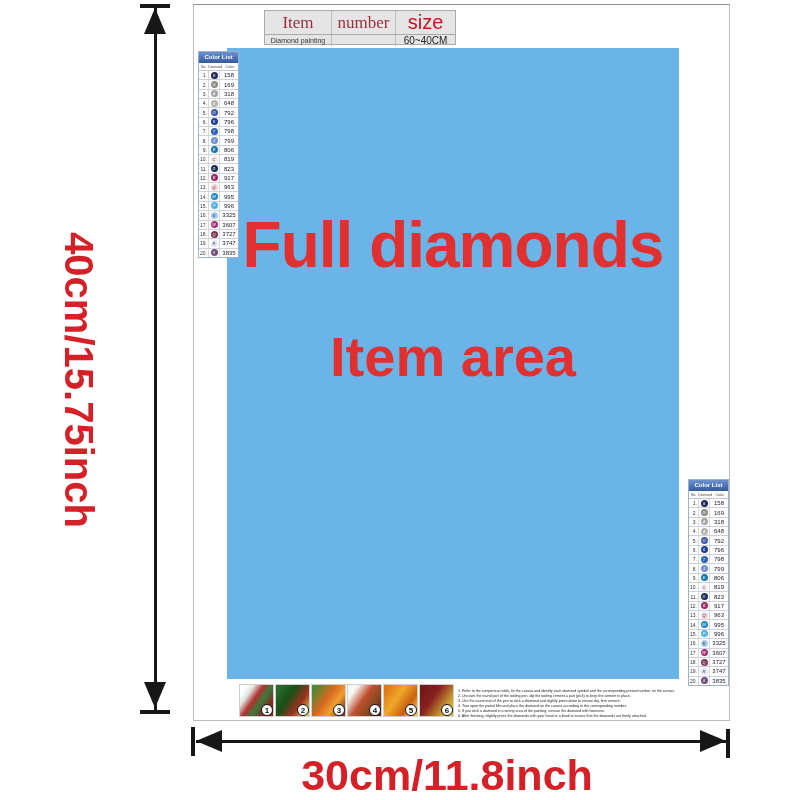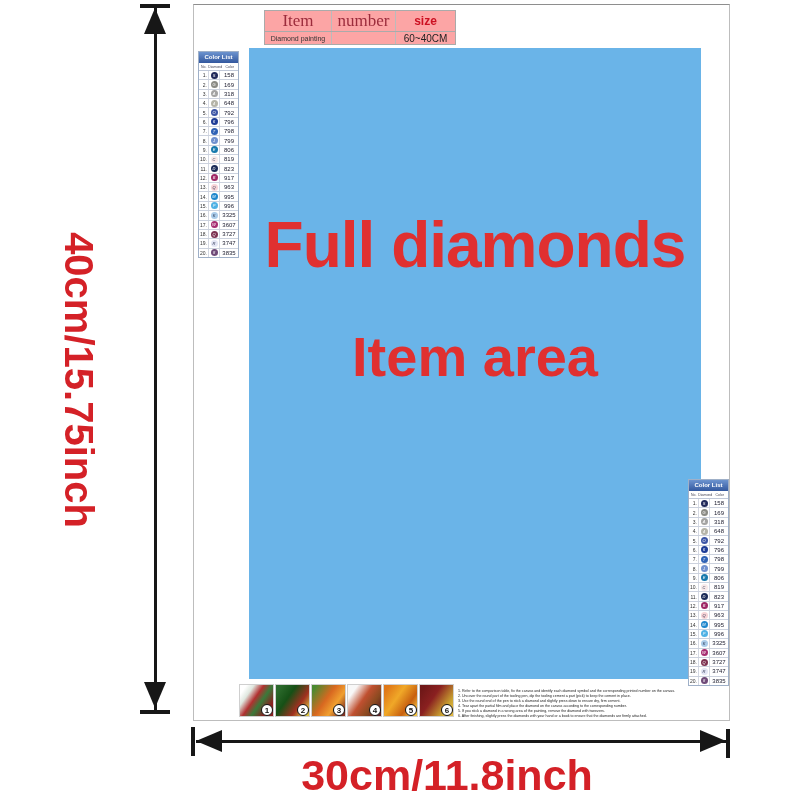--- a/index.html
+++ b/index.html
@@ -5,35 +5,35 @@
   * { margin:0; padding:0; box-sizing:border-box; }
   html,body { width:800px; height:800px; background:#ffffff; overflow:hidden;
               font-family:"Liberation Sans", sans-serif; }
   .abs { position:absolute; }
 
   
   .sheet { left:193px; top:4px; width:537px; height:717px; background:#fff;
            border:1px solid #bdbdbd; border-top-color:#8e8e8e; }
 
   
-  .item-table { left:70px; top:5px; width:192px; height:35px; background:#fca5a5;
+  .item-table { left:70px; top:5px; width:192px; height:35px; background:#e5e5e5;
                 border:1px solid #aaa; display:flex; flex-direction:column; }
   .it-row { display:flex; flex:1; }
   .it-row.head { border-bottom:1px solid #aaa; }
   .it-cell { display:flex; align-items:center; justify-content:center; overflow:hidden; }
   .it-c1 { width:67px; border-right:1px solid #bbb; }
   .it-c2 { width:64px; border-right:1px solid #bbb; }
   .it-c3 { flex:1; }
   .hd-item, .hd-number { font-family:"Liberation Serif", serif; color:#9c2c3c; font-size:17px; }
-  .hd-size { color:#cc1122; font-size:12px; font-weight:bold; }
+  .hd-size { color:#cc1122; font-size:20px; font-weight:normal; }
   .cell-item { font-size:7px; color:#333; }
   .cell-size { font-size:10px; color:#222; }
 
   
-  .blue { left:55px; top:43px; width:452px; height:631px; background:var(--paste-bg,#6ab4e8);
+  .blue { left:33px; top:43px; width:452px; height:631px; background:var(--paste-bg,#6ab4e8);
           display:flex; flex-direction:column; align-items:center; padding-top:160px; }
   .paste-line1 { color:var(--paste-red,#e03030); font-size:64px; font-weight:bold; letter-spacing:-1px; white-space:nowrap; }
   .paste-line2 { color:var(--paste-red,#e03030); font-size:56px; font-weight:bold; margin-top:42px; white-space:nowrap; }
 
   
   .clist { width:41px; height:207px; background:#fff; border:1px solid #9fb0c8;
            display:flex; flex-direction:column; font-family:"Liberation Sans",sans-serif; }
   .clist-head { height:11px; background:linear-gradient(#6c93cf,#33589e); color:#fff;
                 font-size:6px; line-height:11px; text-align:center; font-weight:bold; }
   .clist-sub { height:8px; border-bottom:1px solid #c0c8d8; overflow:hidden; }

